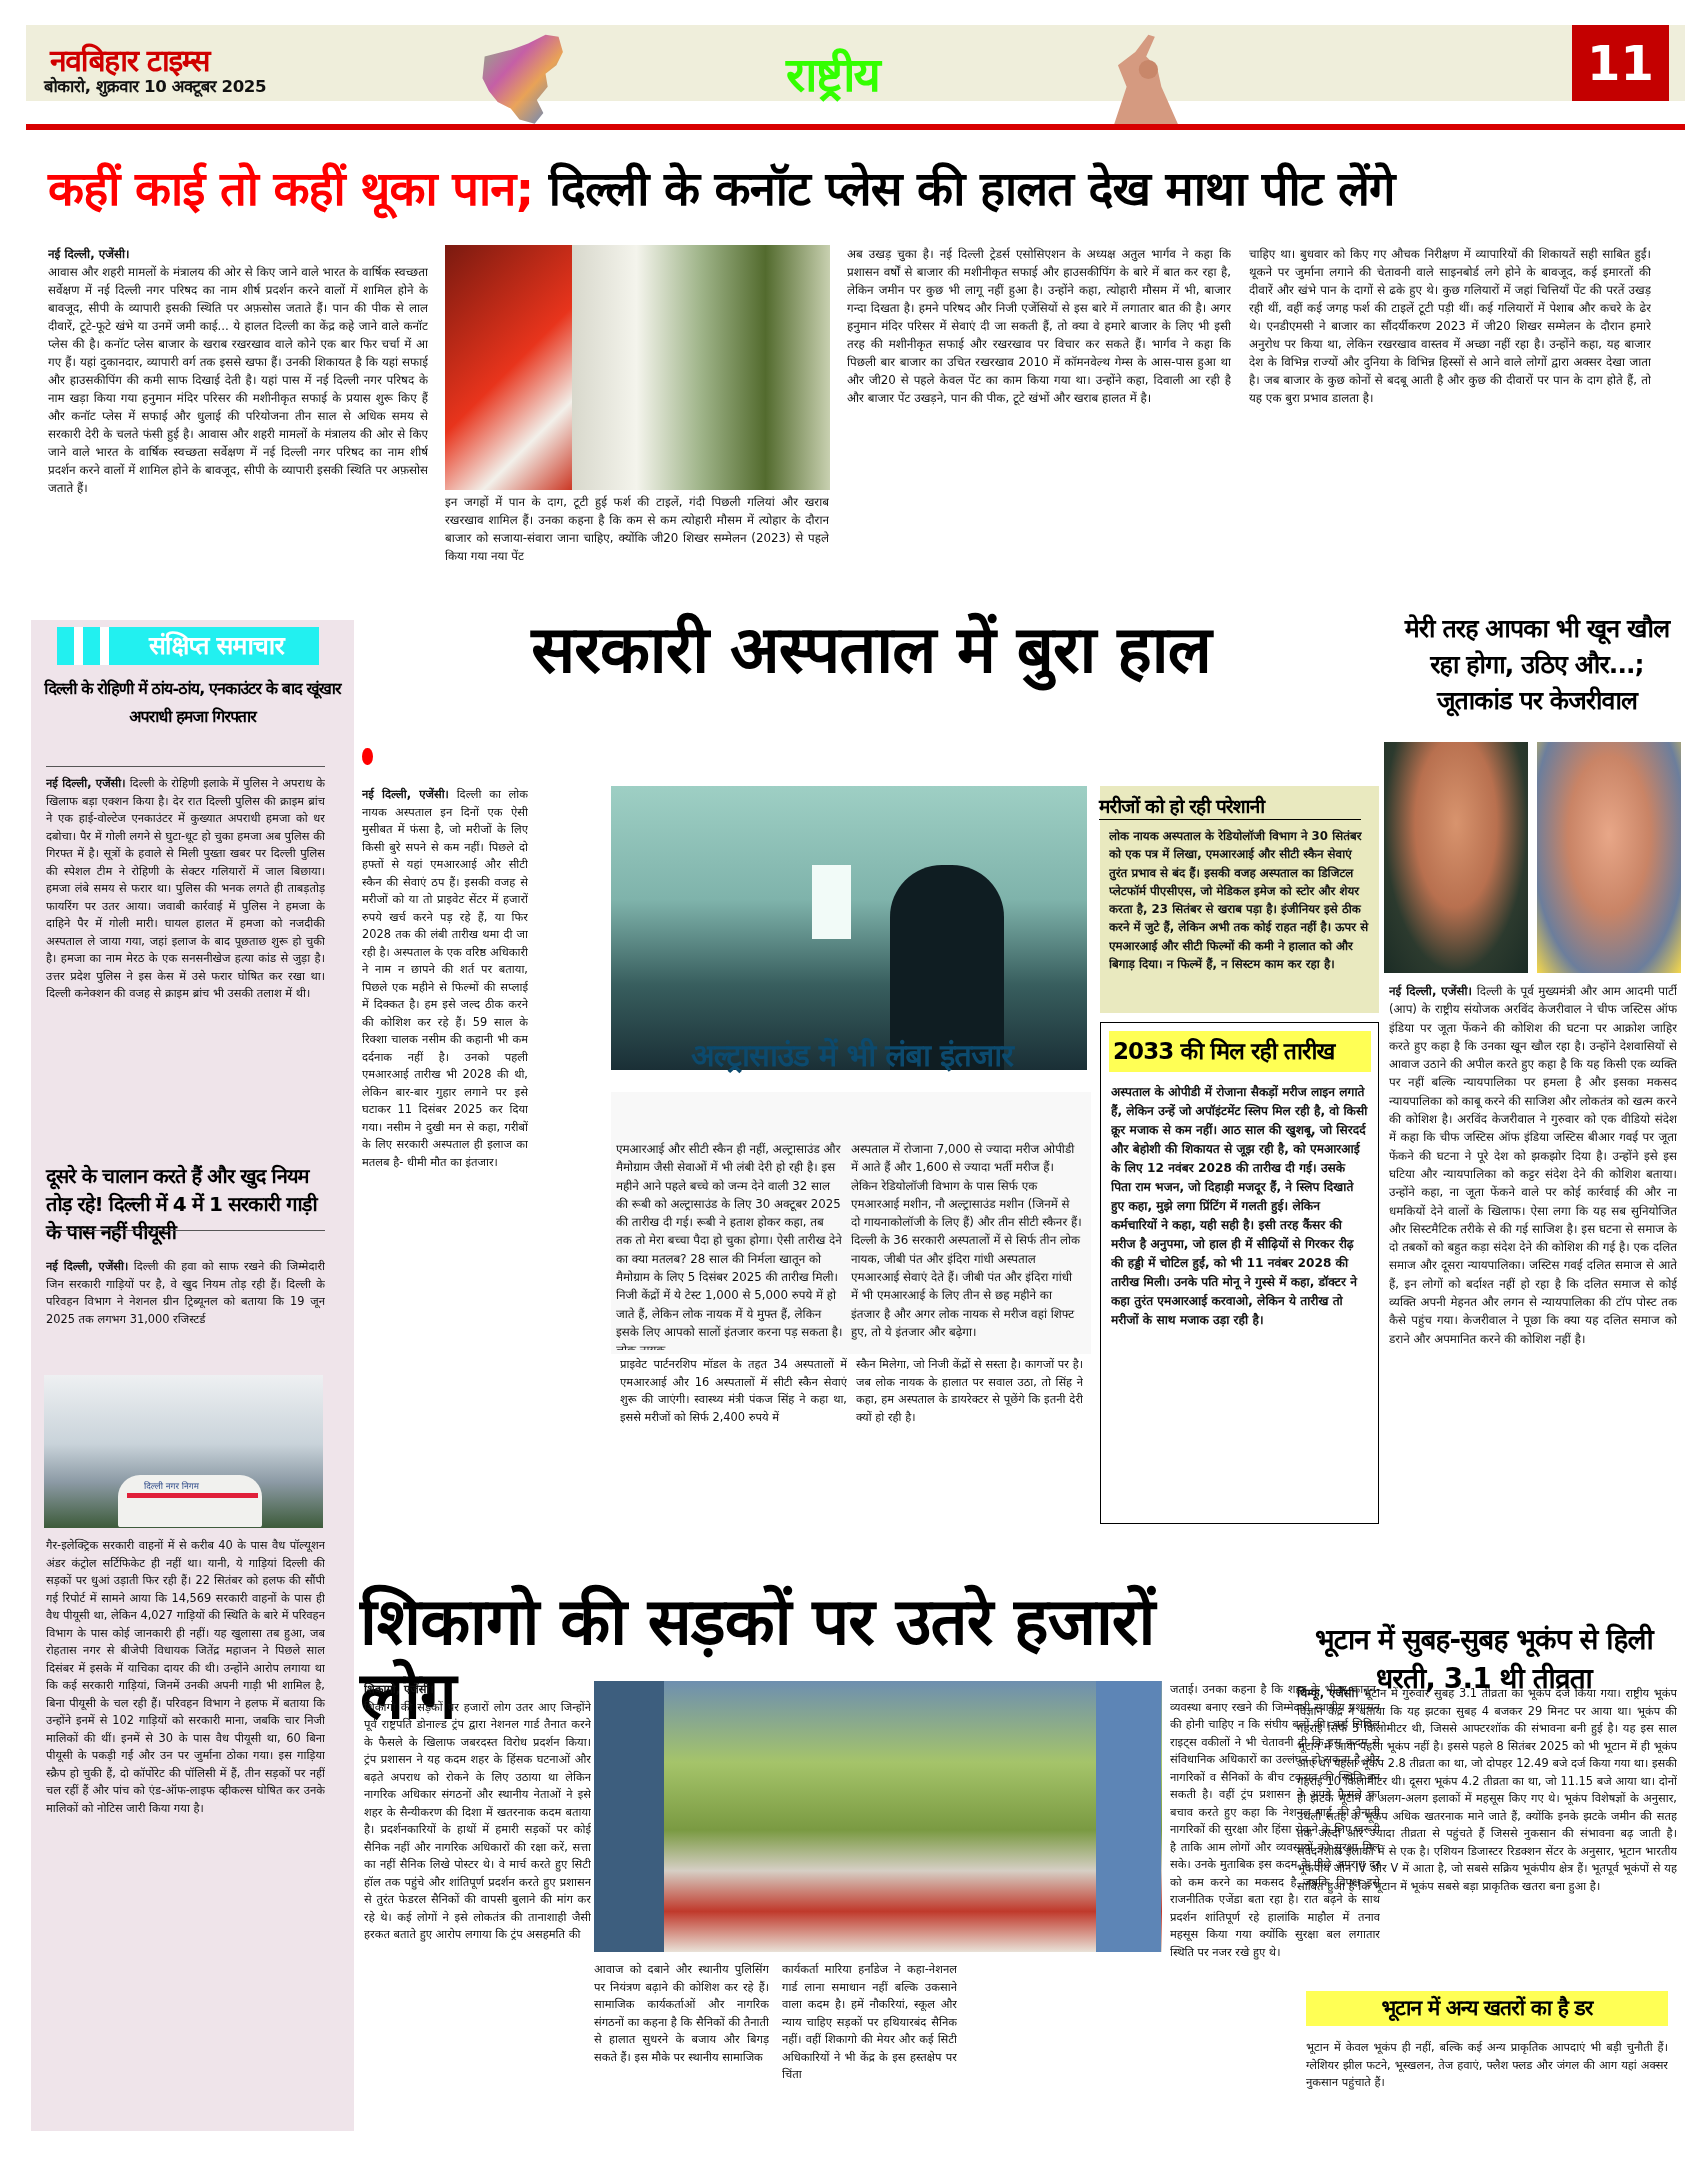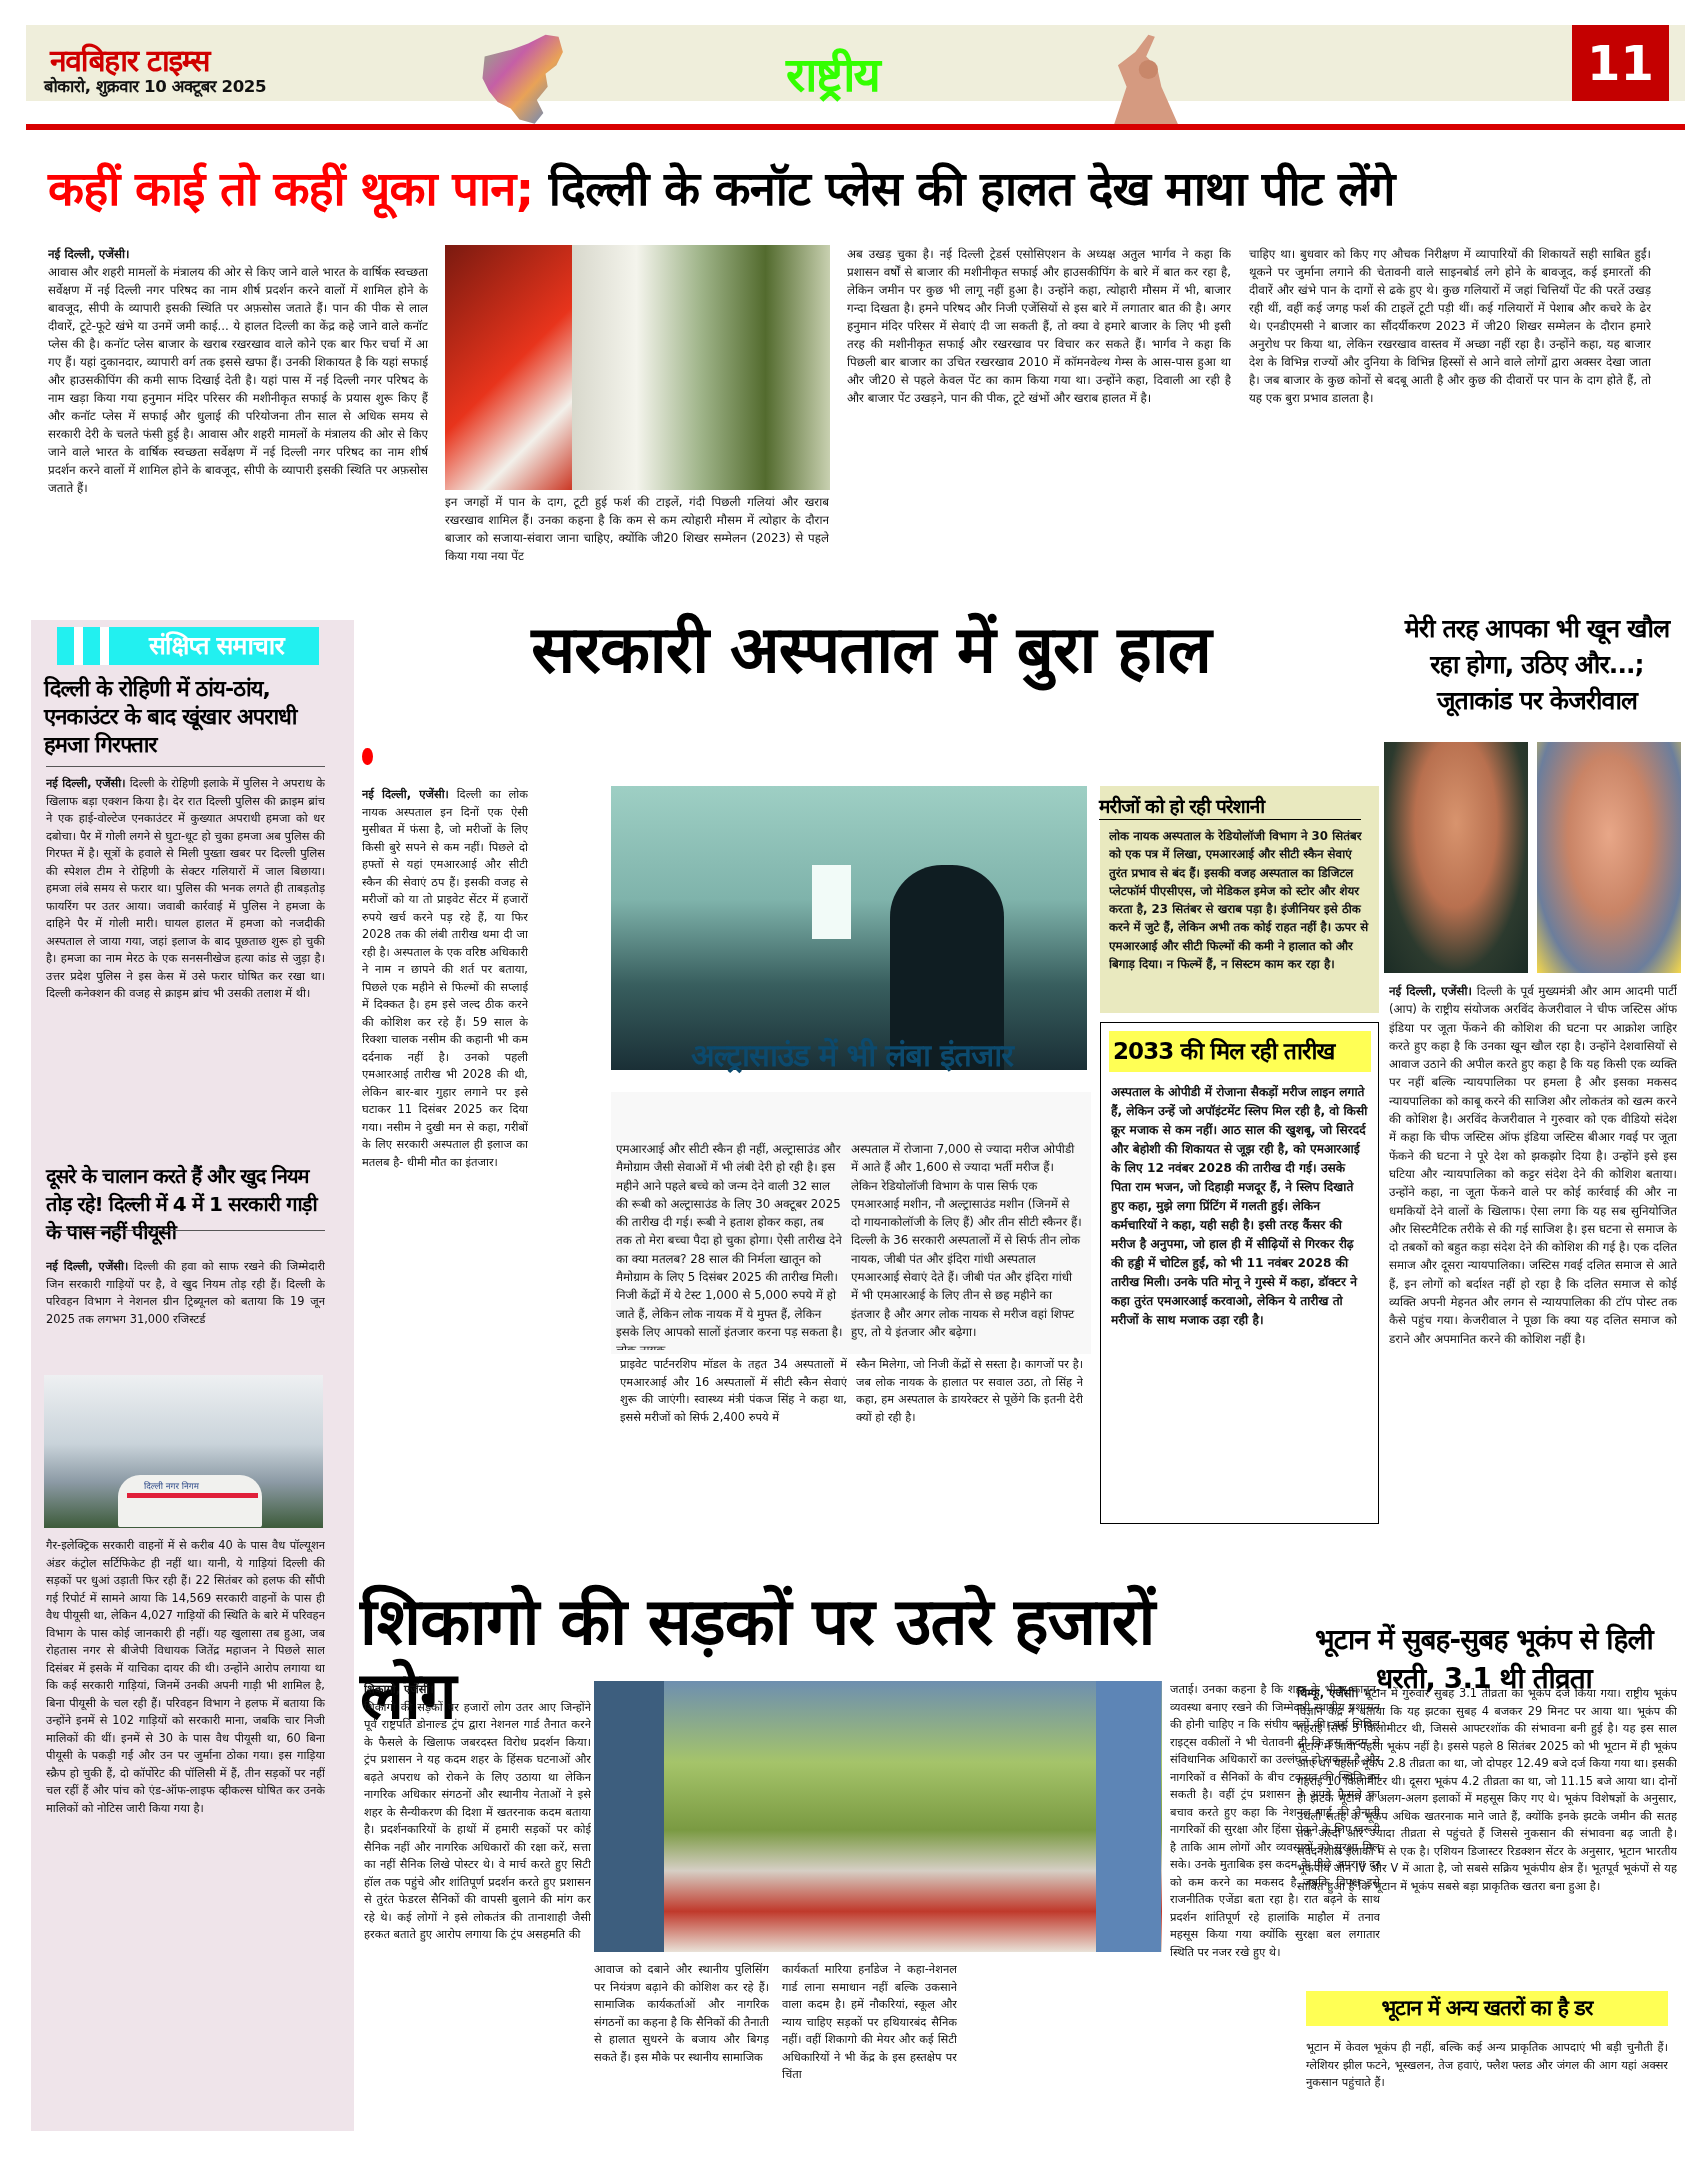--- a/index.html
+++ b/index.html
@@ -79,21 +79,21 @@
 <div class="photo" style="left:572px; top:245px; width:258px; height:245px; background: linear-gradient(90deg,#d8d8cc 0%,#f4f4ec 25%,#9fb489 50%,#536b2e 75%,#c8d0b0 100%);"></div>
 <div class="abs caption" style="left:445px; top:493px; width:384px; height:83px; overflow:hidden;">इन जगहों में पान के दाग, टूटी हुई फर्श की टाइलें, गंदी पिछली गलियां और खराब रखरखाव शामिल हैं। उनका कहना है कि कम से कम त्योहारी मौसम में त्योहार के दौरान बाजार को सजाया-संवारा जाना चाहिए, क्योंकि जी20 शिखर सम्मेलन (2023) से पहले किया गया नया पेंट</div>
 
 <div class="abs body-text" style="left:847px; top:245px; width:384px; height:332px; overflow:hidden;">अब उखड़ चुका है। नई दिल्ली ट्रेडर्स एसोसिएशन के अध्यक्ष अतुल भार्गव ने कहा कि प्रशासन वर्षों से बाजार की मशीनीकृत सफाई और हाउसकीपिंग के बारे में बात कर रहा है, लेकिन जमीन पर कुछ भी लागू नहीं हुआ है। उन्होंने कहा, त्योहारी मौसम में भी, बाजार गन्दा दिखता है। हमने परिषद और निजी एजेंसियों से इस बारे में लगातार बात की है। अगर हनुमान मंदिर परिसर में सेवाएं दी जा सकती हैं, तो क्या वे हमारे बाजार के लिए भी इसी तरह की मशीनीकृत सफाई और रखरखाव पर विचार कर सकते हैं। भार्गव ने कहा कि पिछली बार बाजार का उचित रखरखाव 2010 में कॉमनवेल्थ गेम्स के आस-पास हुआ था और जी20 से पहले केवल पेंट का काम किया गया था। उन्होंने कहा, दिवाली आ रही है और बाजार पेंट उखड़ने, पान की पीक, टूटे खंभों और खराब हालत में है।</div>
 <div class="abs body-text" style="left:1249px; top:245px; width:402px; height:332px; overflow:hidden;">चाहिए था। बुधवार को किए गए औचक निरीक्षण में व्यापारियों की शिकायतें सही साबित हुईं। थूकने पर जुर्माना लगाने की चेतावनी वाले साइनबोर्ड लगे होने के बावजूद, कई इमारतों की दीवारें और खंभे पान के दागों से ढके हुए थे। कुछ गलियारों में जहां चित्तियाँ पेंट की परतें उखड़ रही थीं, वहीं कई जगह फर्श की टाइलें टूटी पड़ी थीं। कई गलियारों में पेशाब और कचरे के ढेर थे। एनडीएमसी ने बाजार का सौंदर्यीकरण 2023 में जी20 शिखर सम्मेलन के दौरान हमारे अनुरोध पर किया था, लेकिन रखरखाव वास्तव में अच्छा नहीं रहा है। उन्होंने कहा, यह बाजार देश के विभिन्न राज्यों और दुनिया के विभिन्न हिस्सों से आने वाले लोगों द्वारा अक्सर देखा जाता है। जब बाजार के कुछ कोनों से बदबू आती है और कुछ की दीवारों पर पान के दाग होते हैं, तो यह एक बुरा प्रभाव डालता है।</div>
 
 <div id="brief-box" class="abs"></div>
 <div id="brief-label" class="abs">संक्षिप्त समाचार</div>
 <div id="brief-stripes" class="abs"></div>
 
-<div class="abs hl" style="left:44px; top:675px; width:297px; font-size:22px; line-height:28px; text-align:left;">दिल्ली के रोहिणी में ठांय-ठांय, एनकाउंटर के बाद खूंखार अपराधी हमजा गिरफ्तार</div>
+<div class="abs hl" style="left:44px; top:675px; width:297px; font-size:16px; line-height:28px; text-align:center;">दिल्ली के रोहिणी में ठांय-ठांय, एनकाउंटर के बाद खूंखार अपराधी हमजा गिरफ्तार</div>
 <div class="abs" style="left:46px; top:766px; width:279px; height:0.9px; background:#555;"></div>
 <div class="abs body-text" style="left:46px; top:775px; width:279px; height:358px; overflow:hidden; font-size:11.4px; line-height:17.5px;">
   <span class="dateline">नई दिल्ली, एजेंसी।</span>
   <span>दिल्ली के रोहिणी इलाके में पुलिस ने अपराध के खिलाफ बड़ा एक्शन किया है। देर रात दिल्ली पुलिस की क्राइम ब्रांच ने एक हाई-वोल्टेज एनकाउंटर में कुख्यात अपराधी हमजा को धर दबोचा। पैर में गोली लगने से घुटा-धूट हो चुका हमजा अब पुलिस की गिरफ्त में है। सूत्रों के हवाले से मिली पुख्ता खबर पर दिल्ली पुलिस की स्पेशल टीम ने रोहिणी के सेक्टर गलियारों में जाल बिछाया। हमजा लंबे समय से फरार था। पुलिस की भनक लगते ही ताबड़तोड़ फायरिंग पर उतर आया। जवाबी कार्रवाई में पुलिस ने हमजा के दाहिने पैर में गोली मारी। घायल हालत में हमजा को नजदीकी अस्पताल ले जाया गया, जहां इलाज के बाद पूछताछ शुरू हो चुकी है। हमजा का नाम मेरठ के एक सनसनीखेज हत्या कांड से जुड़ा है। उत्तर प्रदेश पुलिस ने इस केस में उसे फरार घोषित कर रखा था। दिल्ली कनेक्शन की वजह से क्राइम ब्रांच भी उसकी तलाश में थी।</span>
 </div>
 
 <div class="abs hl" style="left:46px; top:1146px; width:279px; font-size:20px; line-height:28px;margin-top:16px;">दूसरे के चालान करते हैं और खुद नियम तोड़ रहे! दिल्ली में 4 में 1 सरकारी गाड़ी के पास नहीं पीयूसी</div>
 <div class="abs" style="left:46px; top:1230px; width:279px; height:0.9px; background:#555;"></div>
 <div class="abs body-text" style="left:46px; top:1258px; width:279px; height:118px; overflow:hidden; font-size:11.4px; line-height:17.5px;">
   <span class="dateline">नई दिल्ली, एजेंसी।</span>

